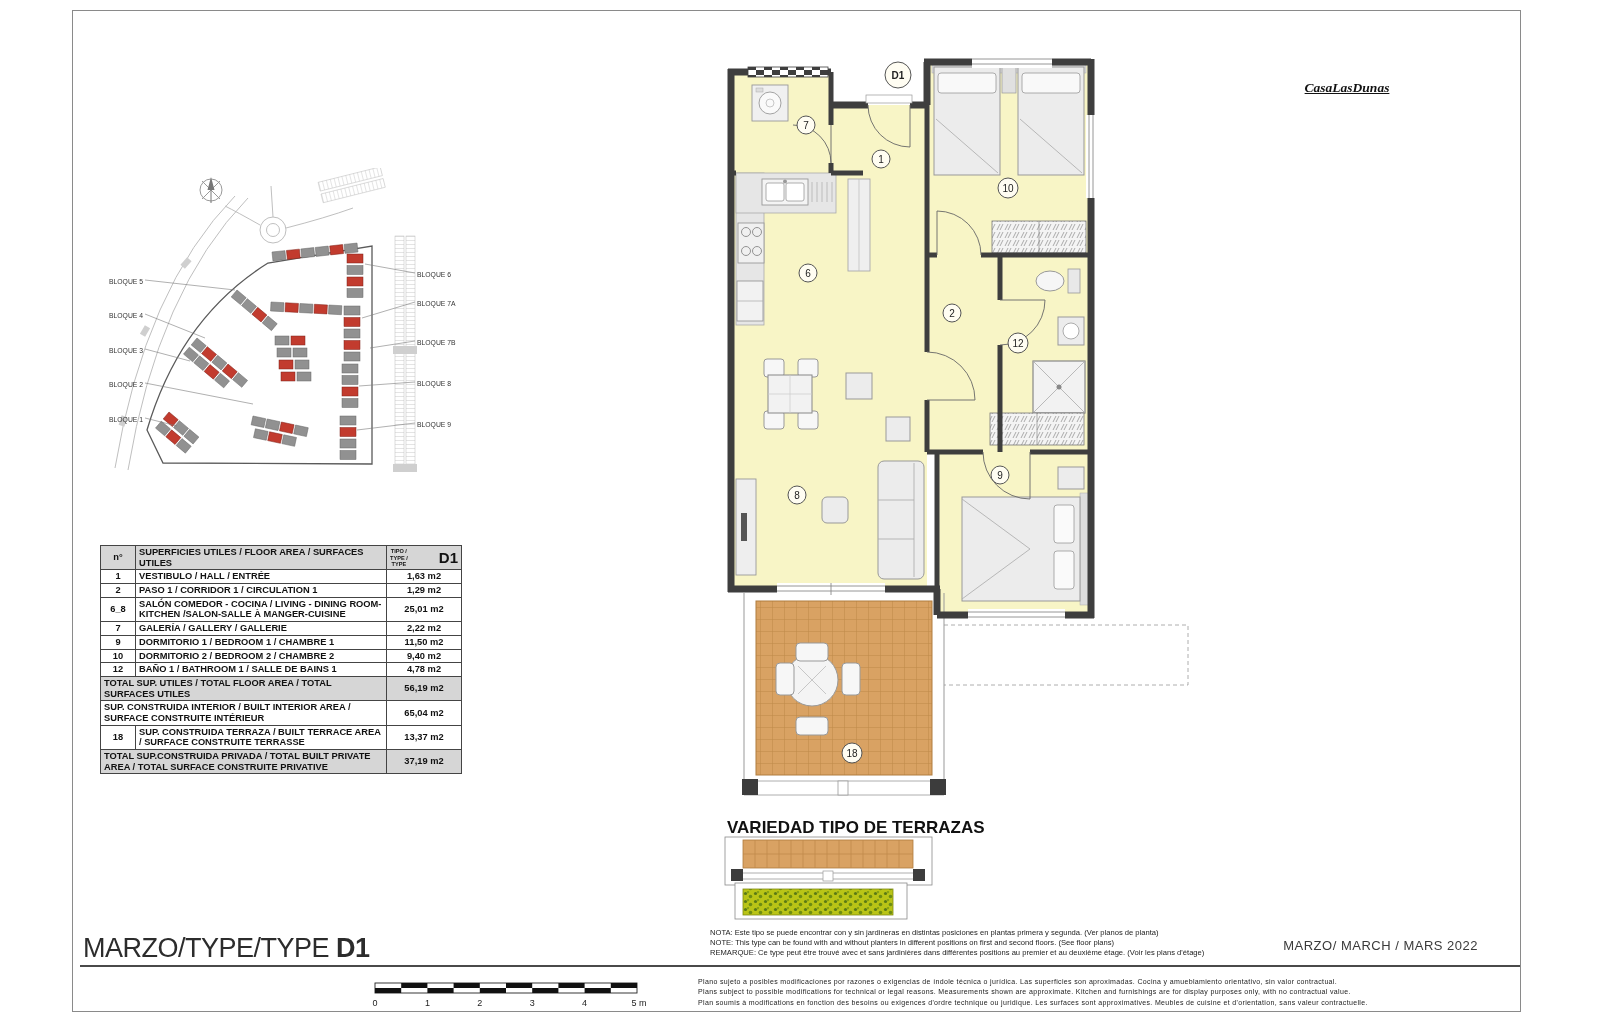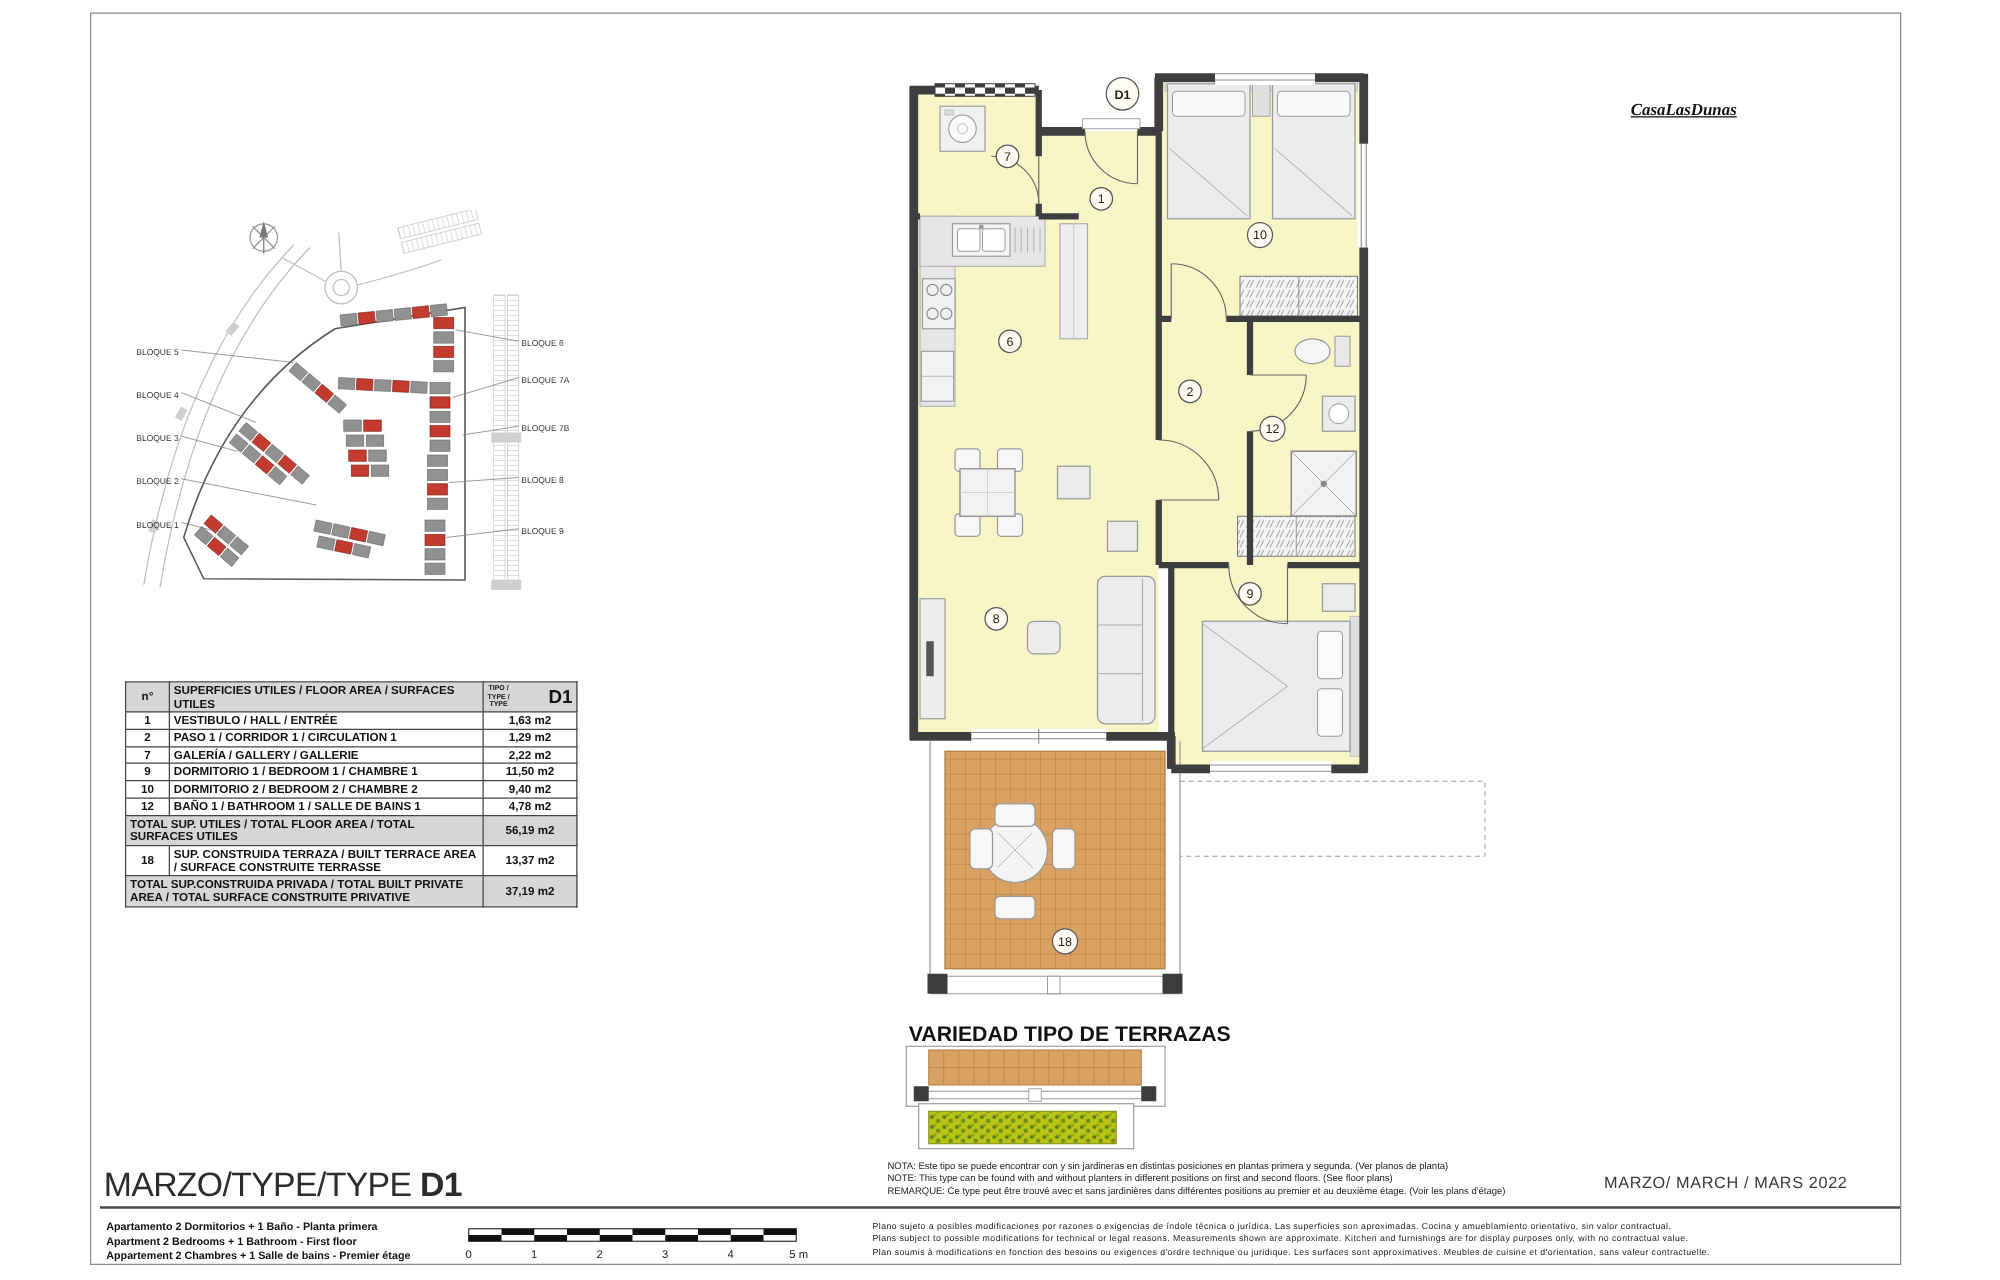--- a/index.html
+++ b/index.html
@@ -240,20 +240,25 @@
       <td class="num">1</td>
       <td>VESTIBULO / HALL / ENTRÉE</td>
       <td class="val">1,63 m2</td>
     </tr>
     <tr>
       <td class="num">2</td>
       <td>PASO 1 / CORRIDOR 1 / CIRCULATION 1</td>
       <td class="val">1,29 m2</td>
     </tr>
     <tr>
+      <td class="num">6_8</td>
+      <td>SALÓN COMEDOR - COCINA / LIVING - DINING ROOM-KITCHEN /SALON-SALLE À MANGER-CUISINE</td>
+      <td class="val">25,01 m2</td>
+    </tr>
+    <tr>
       <td class="num">7</td>
       <td>GALERÍA / GALLERY / GALLERIE</td>
       <td class="val">2,22 m2</td>
     </tr>
     <tr>
       <td class="num">9</td>
       <td>DORMITORIO 1 / BEDROOM 1 / CHAMBRE 1</td>
       <td class="val">11,50 m2</td>
     </tr>
     <tr>
@@ -262,20 +267,24 @@
       <td class="val">9,40 m2</td>
     </tr>
     <tr>
       <td class="num">12</td>
       <td>BAÑO 1 / BATHROOM 1 / SALLE DE BAINS 1</td>
       <td class="val">4,78 m2</td>
     </tr>
     <tr class="tot">
       <td colspan="2">TOTAL SUP. UTILES / TOTAL FLOOR AREA / TOTAL SURFACES UTILES</td>
       <td class="val">56,19 m2</td>
+    </tr>
+    <tr>
+      <td colspan="2">SUP. CONSTRUIDA INTERIOR / BUILT INTERIOR AREA / SURFACE CONSTRUITE INTÉRIEUR</td>
+      <td class="val">65,04 m2</td>
     </tr>
     <tr>
       <td class="num">18</td>
       <td>SUP. CONSTRUIDA TERRAZA / BUILT TERRACE AREA / SURFACE CONSTRUITE TERRASSE</td>
       <td class="val">13,37 m2</td>
     </tr>
     <tr class="tot">
       <td colspan="2">TOTAL SUP.CONSTRUIDA PRIVADA / TOTAL  BUILT PRIVATE AREA / TOTAL SURFACE CONSTRUITE PRIVATIVE</td>
       <td class="val">37,19 m2</td>
     </tr>
@@ -534,25 +543,20 @@
   <div id="nota">
     <div>NOTA: Este tipo se puede encontrar con y sin jardineras en distintas posiciones en plantas primera y segunda. (Ver planos de planta)</div>
     <div>NOTE: This type can be found with and without planters in different positions on first and second floors. (See floor plans)</div>
     <div>REMARQUE: Ce type peut être trouvé avec et sans jardinières dans différentes positions au premier et au deuxième étage. (Voir les plans d'étage)</div>
   </div>
 
   <div id="rule"></div>
 
   <div id="tipo-heading"><span>MARZO/TYPE/TYPE </span><b>D1</b></div>
 
-  <div id="apt-desc">
-    <div>Apartamento 2 Dormitorios + 1 Baño - Planta primera</div>
-    <div>Apartment 2 Bedrooms + 1 Bathroom - First floor</div>
-    <div>Appartement 2 Chambres + 1 Salle de bains - Premier étage</div>
-  </div>
 
   <div id="datebox">MARZO/ MARCH / MARS  2022</div>
 
   <svg id="scalebar" width="290" height="30" viewBox="0 0 290 30">
     <rect x="3" y="3" width="262" height="10" fill="#fff" stroke="#222" stroke-width=".9"></rect>
     <rect x="29.2" y="3" width="26.2" height="5" fill="#111"></rect>
     <rect x="81.6" y="3" width="26.2" height="5" fill="#111"></rect>
     <rect x="134" y="3" width="26.2" height="5" fill="#111"></rect>
     <rect x="186.4" y="3" width="26.2" height="5" fill="#111"></rect>
     <rect x="238.8" y="3" width="26.2" height="5" fill="#111"></rect>

